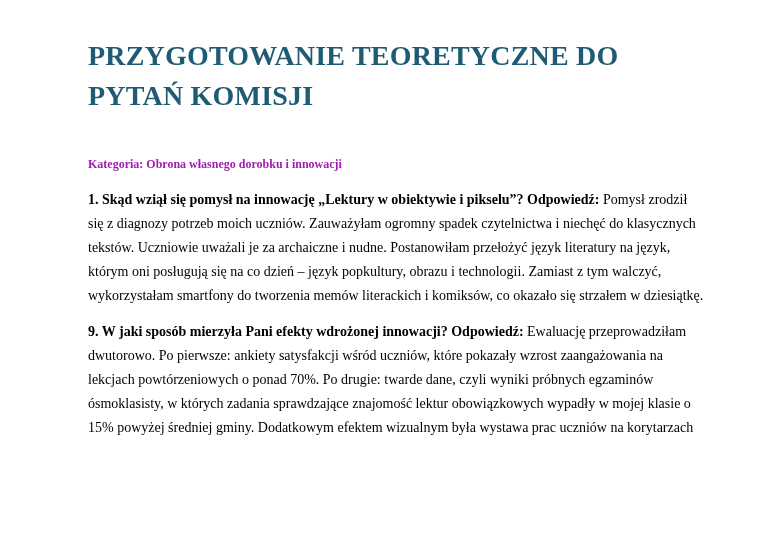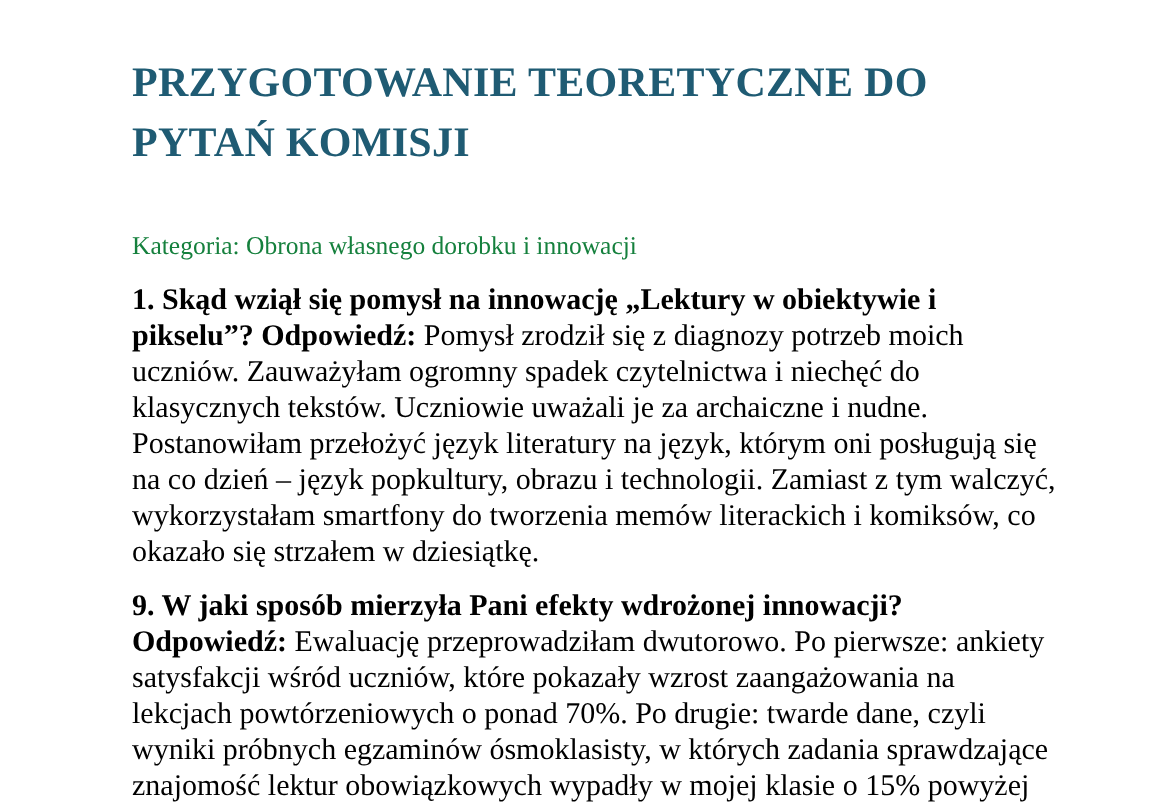--- a/index.html
+++ b/index.html
@@ -25,28 +25,28 @@
     margin: 0;
     font-family: "Liberation Serif", serif;
     font-weight: bold;
     font-size: 28px;
     line-height: 40px;
     letter-spacing: 0.2px;
     color: #1f5b73;
   }
   .category {
     margin: 36px 0 0 0;
-    font-weight: normal;
-    font-size: 17px;
+    font-weight: bold;
+    font-size: 12px;
     line-height: 24px;
-    color: #15803d;
+    color: #a21caf;
   }
   .qa {
     margin: 12px 0 0 0;
-    font-size: 20px;
+    font-size: 14px;
     line-height: 24px;
     color: #000000;
   }
   .qa .q {
     font-weight: bold;
   }
 </style>
 </head>
 <body>
 

